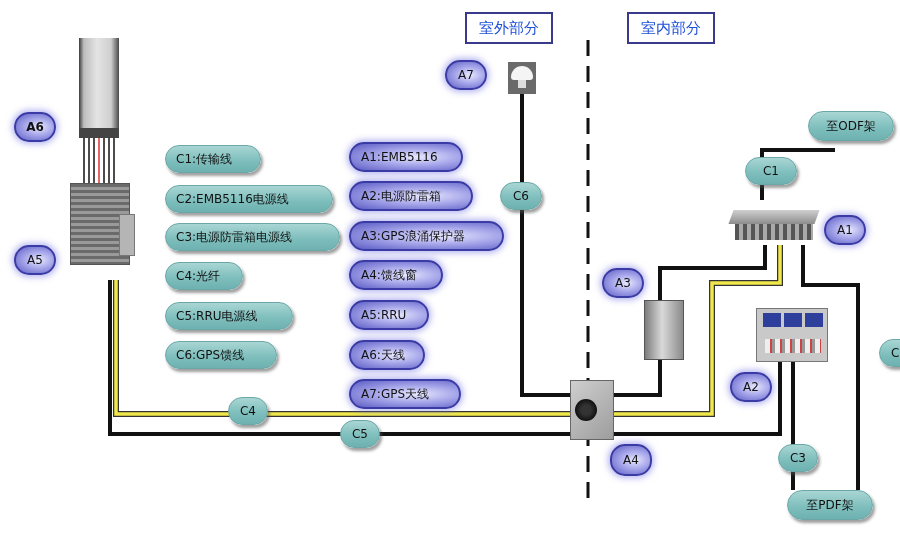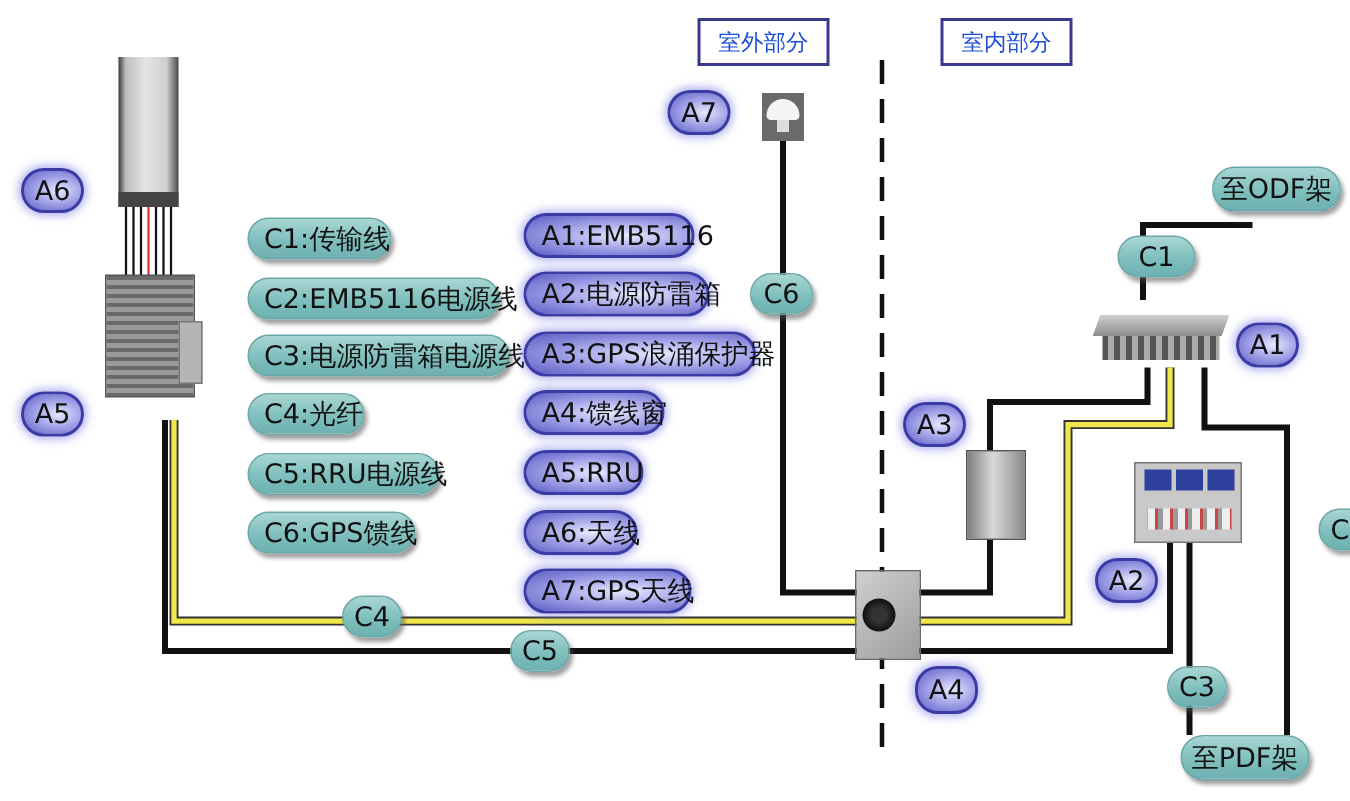--- a/index.html
+++ b/index.html
@@ -1,20 +1,20 @@
 <!DOCTYPE html>
 <html><head>
 <meta charset="utf-8">
 <style>
   html, body { margin:0; padding:0; background:#ffffff; }
   body { width:900px; height:534px; position:relative; overflow:hidden;
          font-family:"DejaVu Sans", sans-serif; }
   svg.wires { position:absolute; left:0; top:0; }
   .tag { position:absolute; box-sizing:border-box; display:flex; align-items:center;
-         font-size:18px; color:#111; white-space:nowrap;border-radius:15px; }
+         font-size:12px; color:#111; white-space:nowrap;border-radius:15px; }
   .c-tag { background:linear-gradient(180deg,#a9d6d4 0%,#7fbfbd 55%,#6db1b0 100%);
            border:1px solid #6aa7a6; box-shadow:2px 3px 3px rgba(80,80,80,0.55);
            padding:0 10px; }
   .c-tag.center { justify-content:center; padding:0; }
   .a-tag { background:radial-gradient(ellipse at 60% 50%, #e8e8ff 0%, #a6a6ea 45%, #5b5bc4 100%);
            border:2px solid #3b3ba6; box-shadow:0 0 6px 2px rgba(120,120,230,0.55);
            padding:0 10px; }
   .a-tag.center { justify-content:center; padding:0; }
   .section { position:absolute; box-sizing:border-box; border:2px solid #3a3a8c;
              background:#fff; display:flex; align-items:center; justify-content:center;
@@ -97,22 +97,22 @@
 <div class="tag c-tag" style="left:165px;top:341px;width:112px;height:28px;">C6:GPS馈线</div>
 
 <div class="tag a-tag" style="left:349px;top:142px;width:114px;height:30px;">A1:EMB5116</div>
 <div class="tag a-tag" style="left:349px;top:181px;width:124px;height:30px;">A2:电源防雷箱</div>
 <div class="tag a-tag" style="left:349px;top:221px;width:155px;height:30px;">A3:GPS浪涌保护器</div>
 <div class="tag a-tag" style="left:349px;top:260px;width:94px;height:30px;">A4:馈线窗</div>
 <div class="tag a-tag" style="left:349px;top:300px;width:80px;height:30px;">A5:RRU</div>
 <div class="tag a-tag" style="left:349px;top:340px;width:76px;height:30px;">A6:天线</div>
 <div class="tag a-tag" style="left:349px;top:379px;width:112px;height:30px;">A7:GPS天线</div>
 
-<div class="tag a-tag center" style="left:14px;top:112px;width:42px;height:30px;">A6</div>
-<div class="tag a-tag center" style="left:14px;top:245px;width:42px;height:30px;margin-top:16px;">A5</div>
+<div class="tag a-tag center" style="left:14px;top:112px;width:42px;height:30px;font-weight:bold;">A6</div>
+<div class="tag a-tag center" style="left:14px;top:245px;width:42px;height:30px;">A5</div>
 <div class="tag a-tag center" style="left:445px;top:60px;width:42px;height:30px;">A7</div>
 <div class="tag a-tag center" style="left:824px;top:215px;width:42px;height:30px;">A1</div>
 <div class="tag a-tag center" style="left:602px;top:268px;width:42px;height:30px;">A3</div>
 <div class="tag a-tag center" style="left:730px;top:372px;width:42px;height:30px;">A2</div>
 <div class="tag a-tag center" style="left:610px;top:444px;width:42px;height:32px;">A4</div>
 
 <div class="tag c-tag center" style="left:500px;top:182px;width:42px;height:28px;">C6</div>
 <div class="tag c-tag center" style="left:745px;top:157px;width:52px;height:28px;">C1</div>
 <div class="tag c-tag center" style="left:879px;top:339px;width:40px;height:28px;">C2</div>
 <div class="tag c-tag center" style="left:778px;top:444px;width:40px;height:28px;">C3</div>

